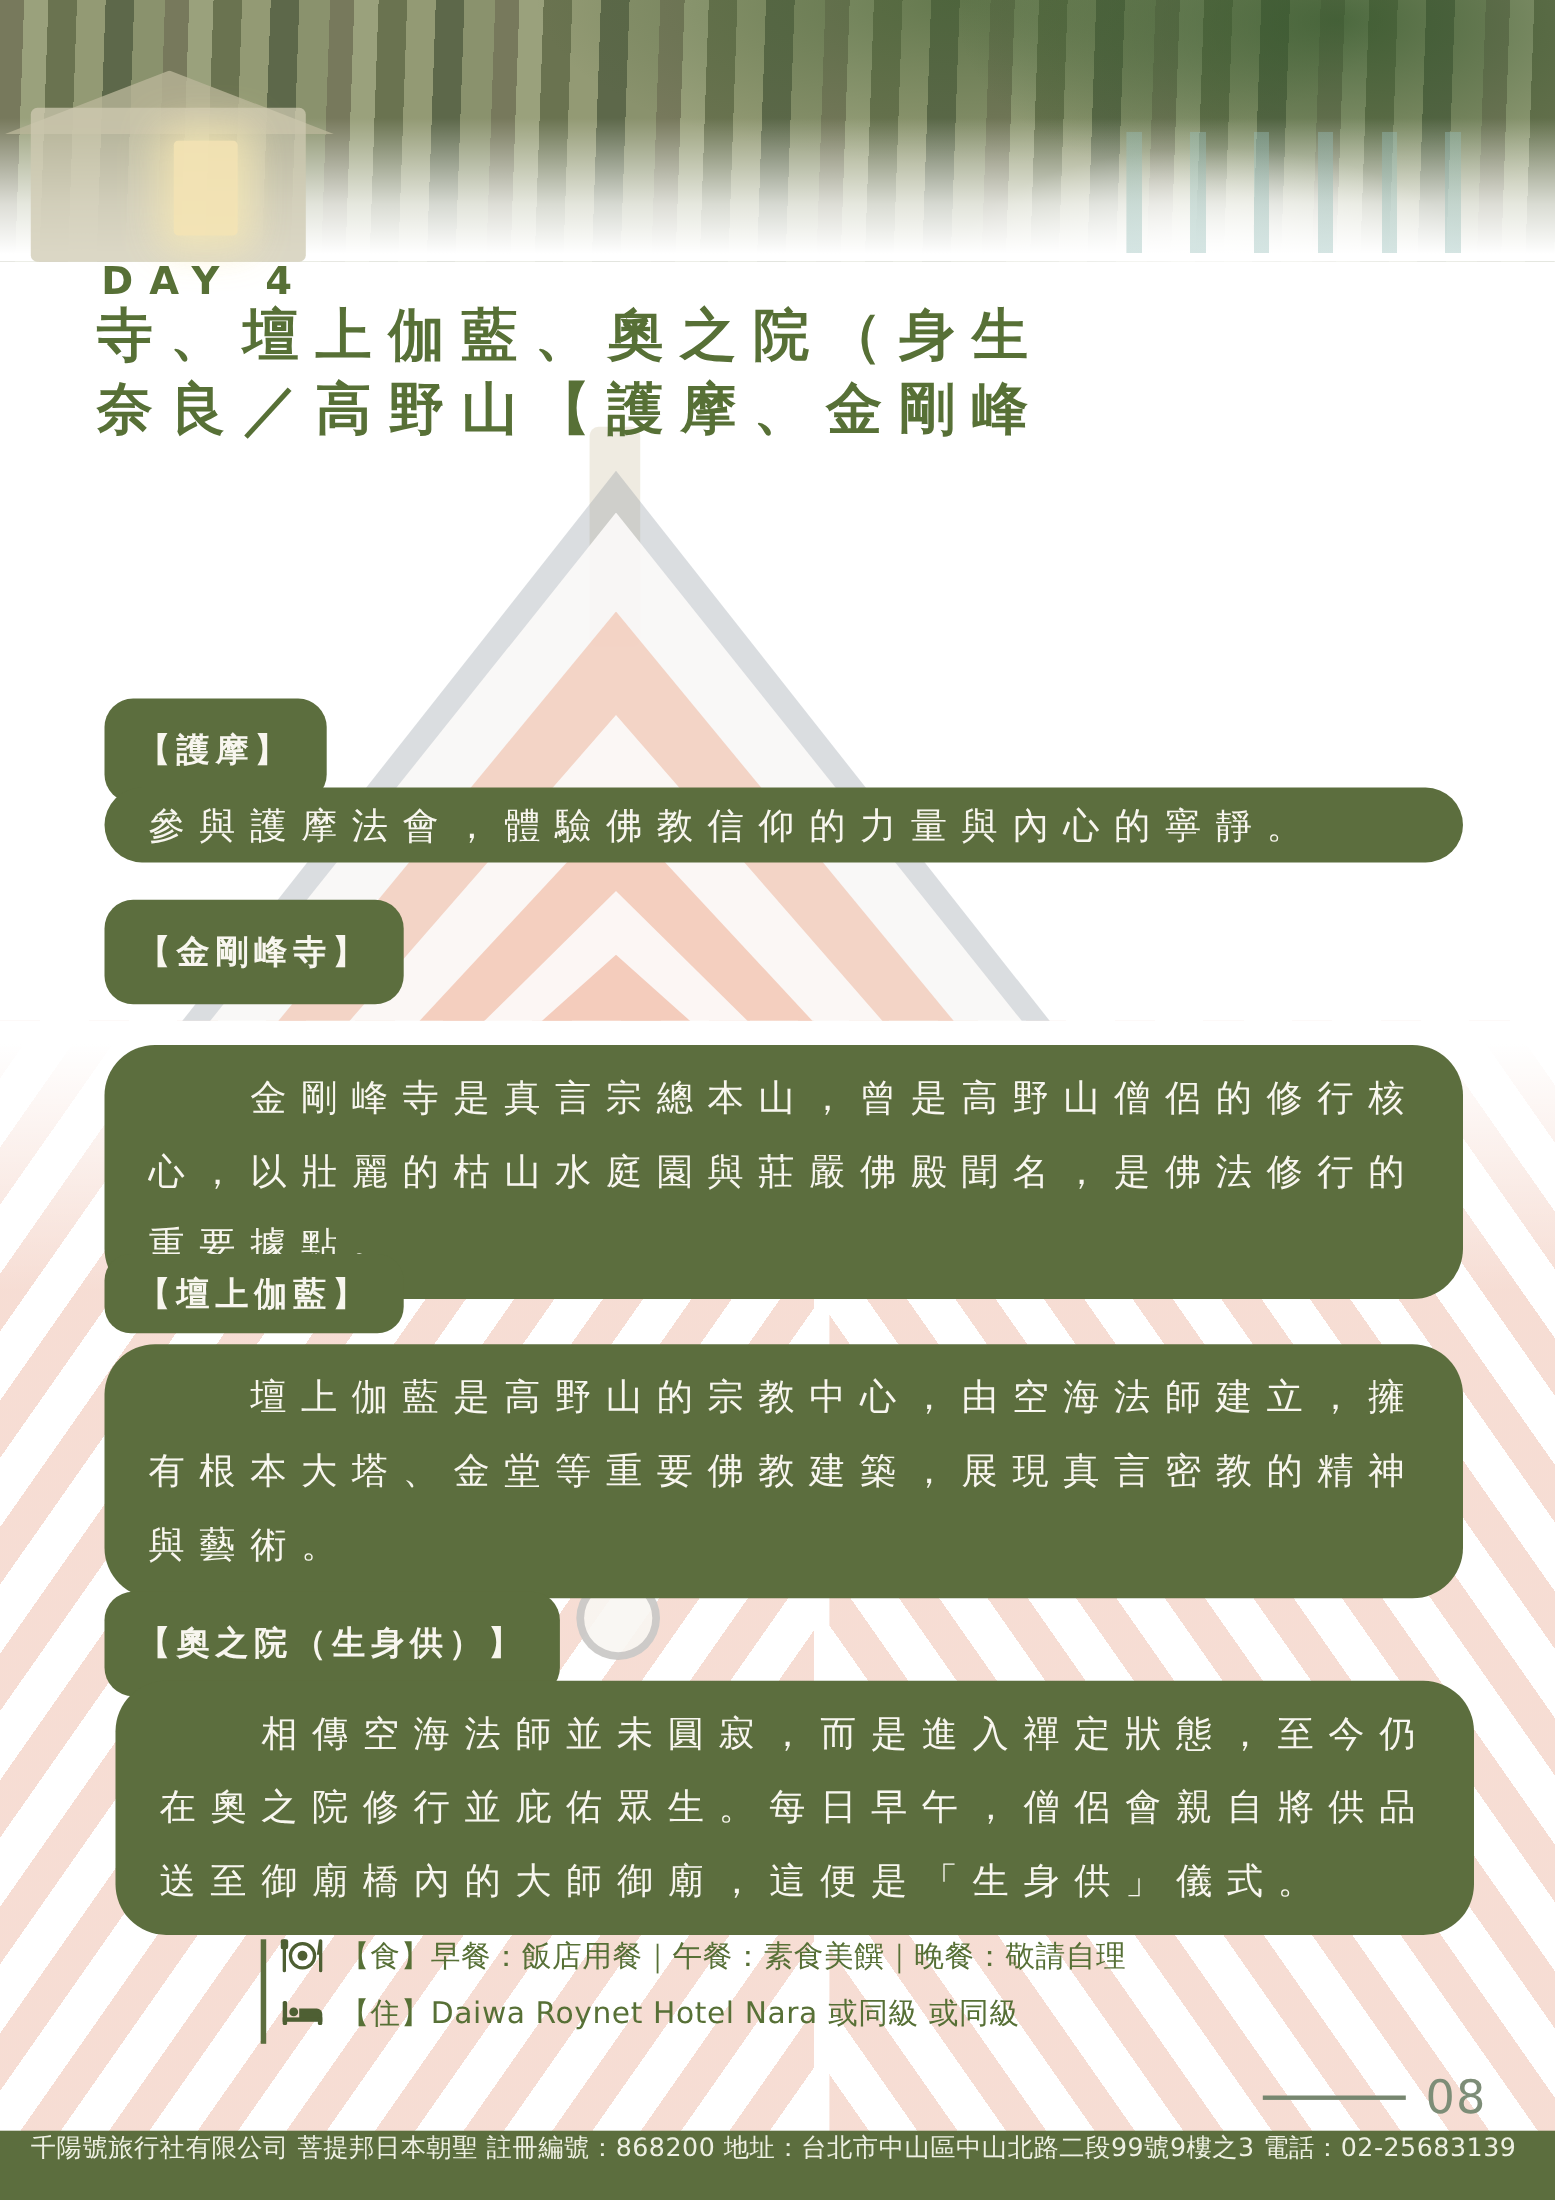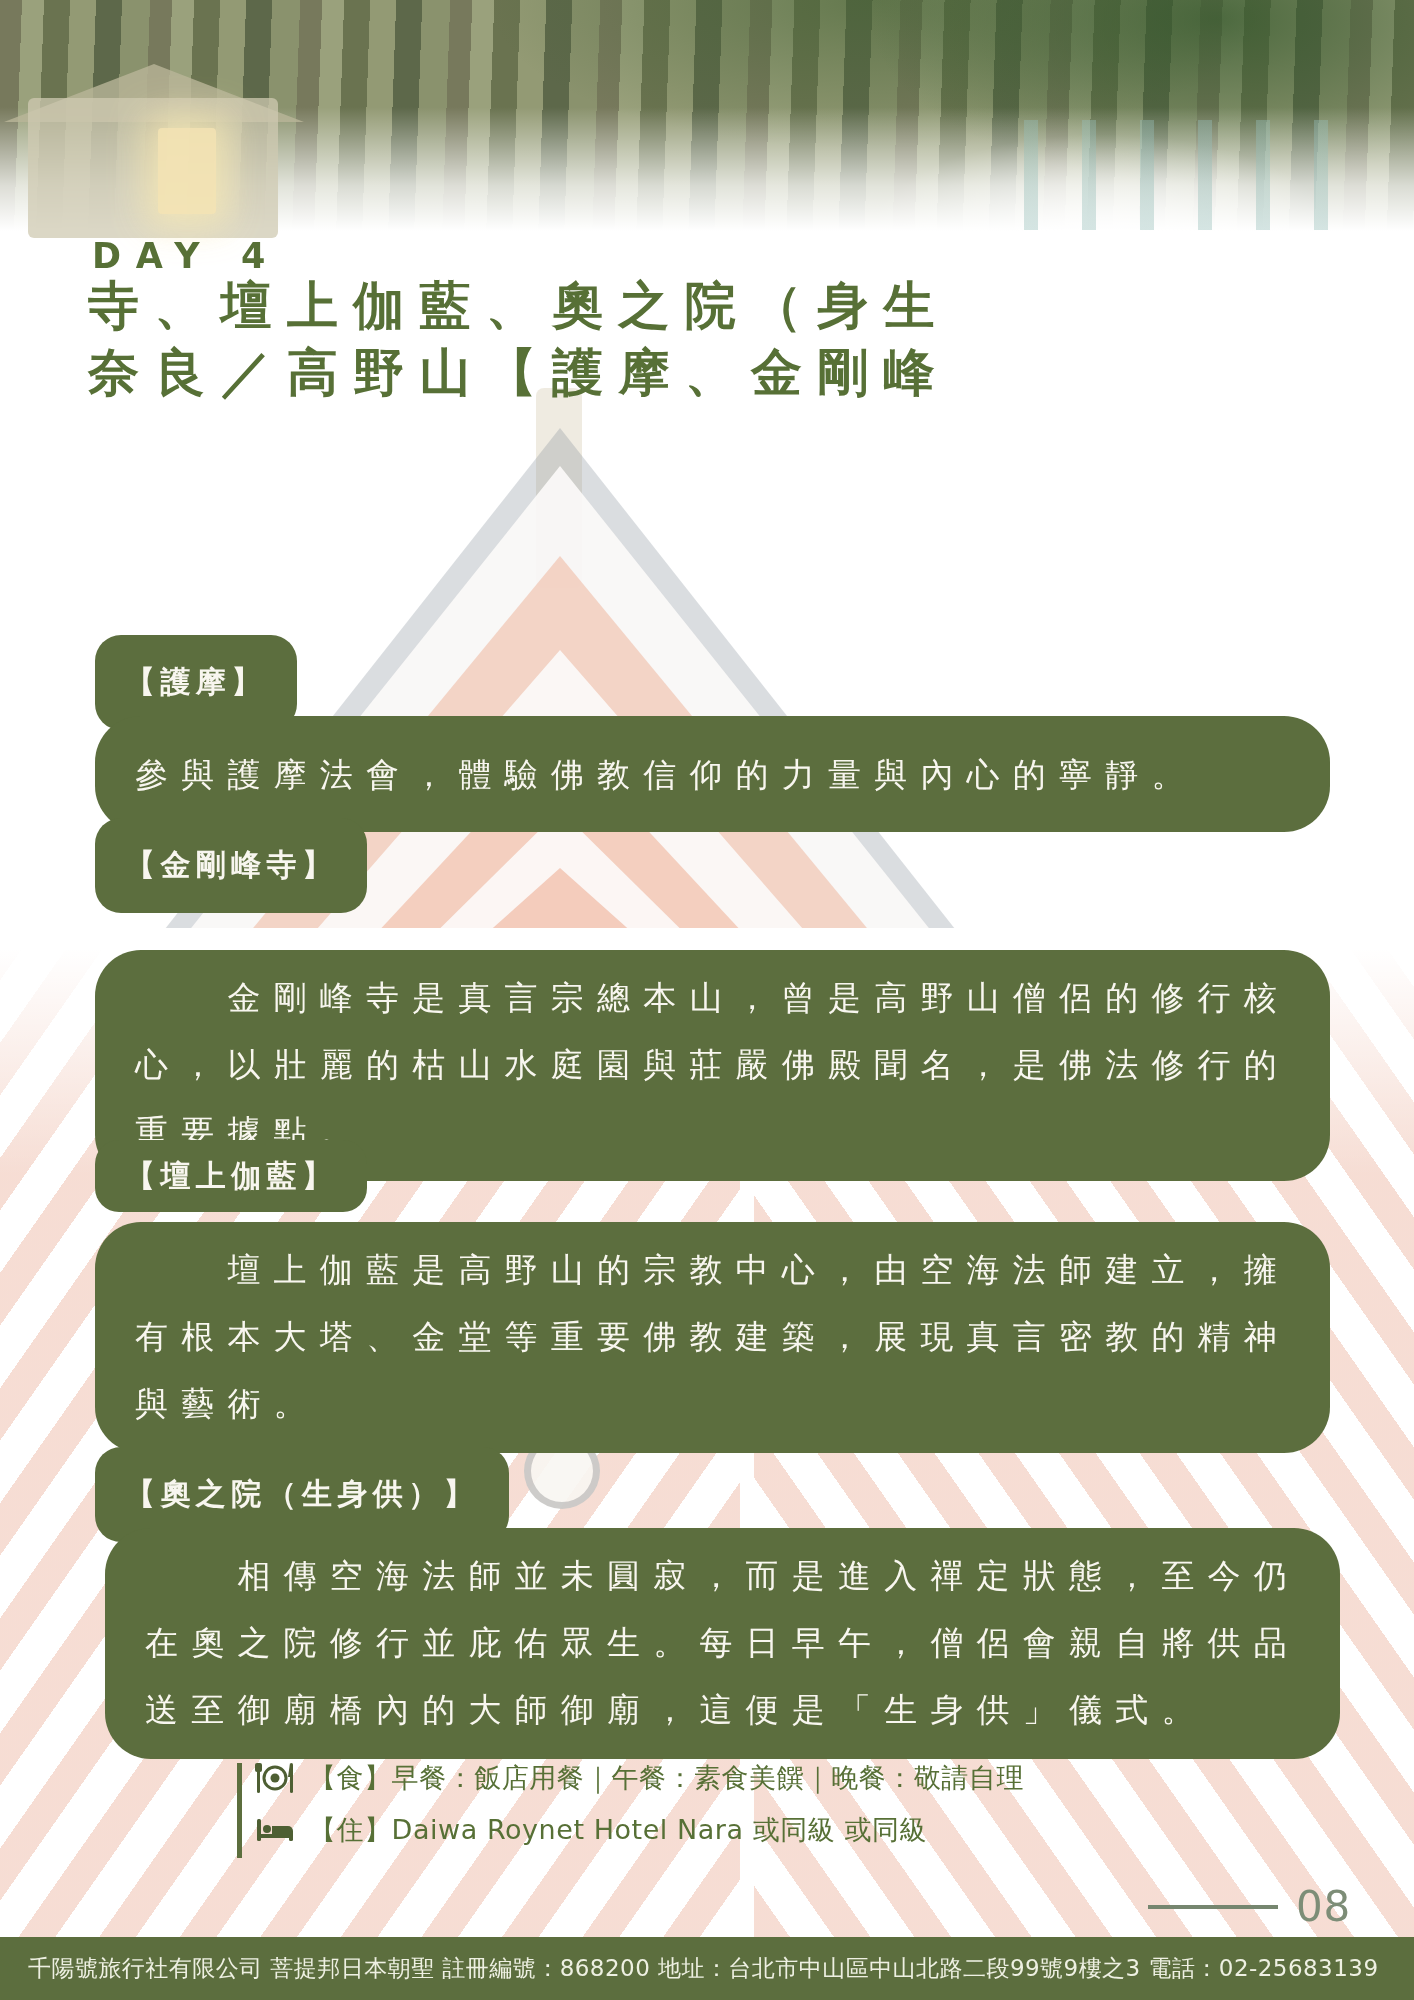--- a/index.html
+++ b/index.html
@@ -74,21 +74,21 @@
     background:#5c6e3e;color:#f8f6ef;border-radius:26px;
     height:95px;padding:0 30px;font-size:30px;font-weight:bold;letter-spacing:.18em;
     box-sizing:border-box;white-space:nowrap;
   }
   .chip.small{height:72px;border-radius:24px;}
   .gbox{
     position:absolute;left:95px;width:1235px;background:#5c6e3e;border-radius:46px;
     color:#f8f6ef;font-size:33px;letter-spacing:.40em;line-height:67px;
     box-sizing:border-box;padding:14px 34px 16px 40px;
   }
-  .gbox.single{height:116px;display:flex;align-items:center;padding-top:0;padding-bottom:0;}
+  .gbox.single{height:68px;display:flex;align-items:center;padding-top:0;padding-bottom:0;}
   .gbox .indent{text-indent:2.8em;}
   
   #chip1{left:95px;top:635px;}
   #chip2{left:95px;top:818px;}
   #chip3{left:95px;top:1140px;}
   #chip4{left:95px;top:1447px;}
   #box1{top:716px;}
   #box2{top:906px;min-height:226px;margin-top:44px;}
   #box3{top:1222px;min-height:192px;}
   #box4{top:1528px;min-height:219px;margin-left:10px;}
@@ -100,21 +100,21 @@
   .meta-row.r2{top:52px;}
   .meta-icon{width:40px;height:34px;margin-right:14px;flex:0 0 auto;}
   .meta-text{color:#577036;font-size:27px;letter-spacing:.02em;white-space:nowrap;}
   
   .pageno{position:absolute;left:1148px;top:1882px;display:flex;align-items:center;}
   .pageno .rule{width:130px;height:4px;background:#76866f;margin-right:18px;}
   .pageno .num{color:#7d8d77;font-size:42px;letter-spacing:.02em;}
   
   .footer{
     position:absolute;left:0;top:1937px;width:1414px;height:63px;background:#5c6e3e;
-    display:flex;align-items:center;
+    display:flex;
   }
   .footer span{
     color:#eef0e2;font-size:23px;letter-spacing:.02em;padding-left:28px;white-space:nowrap;
   }
 </style>
 </head>
 <body>
 
 <div class="page">
 

